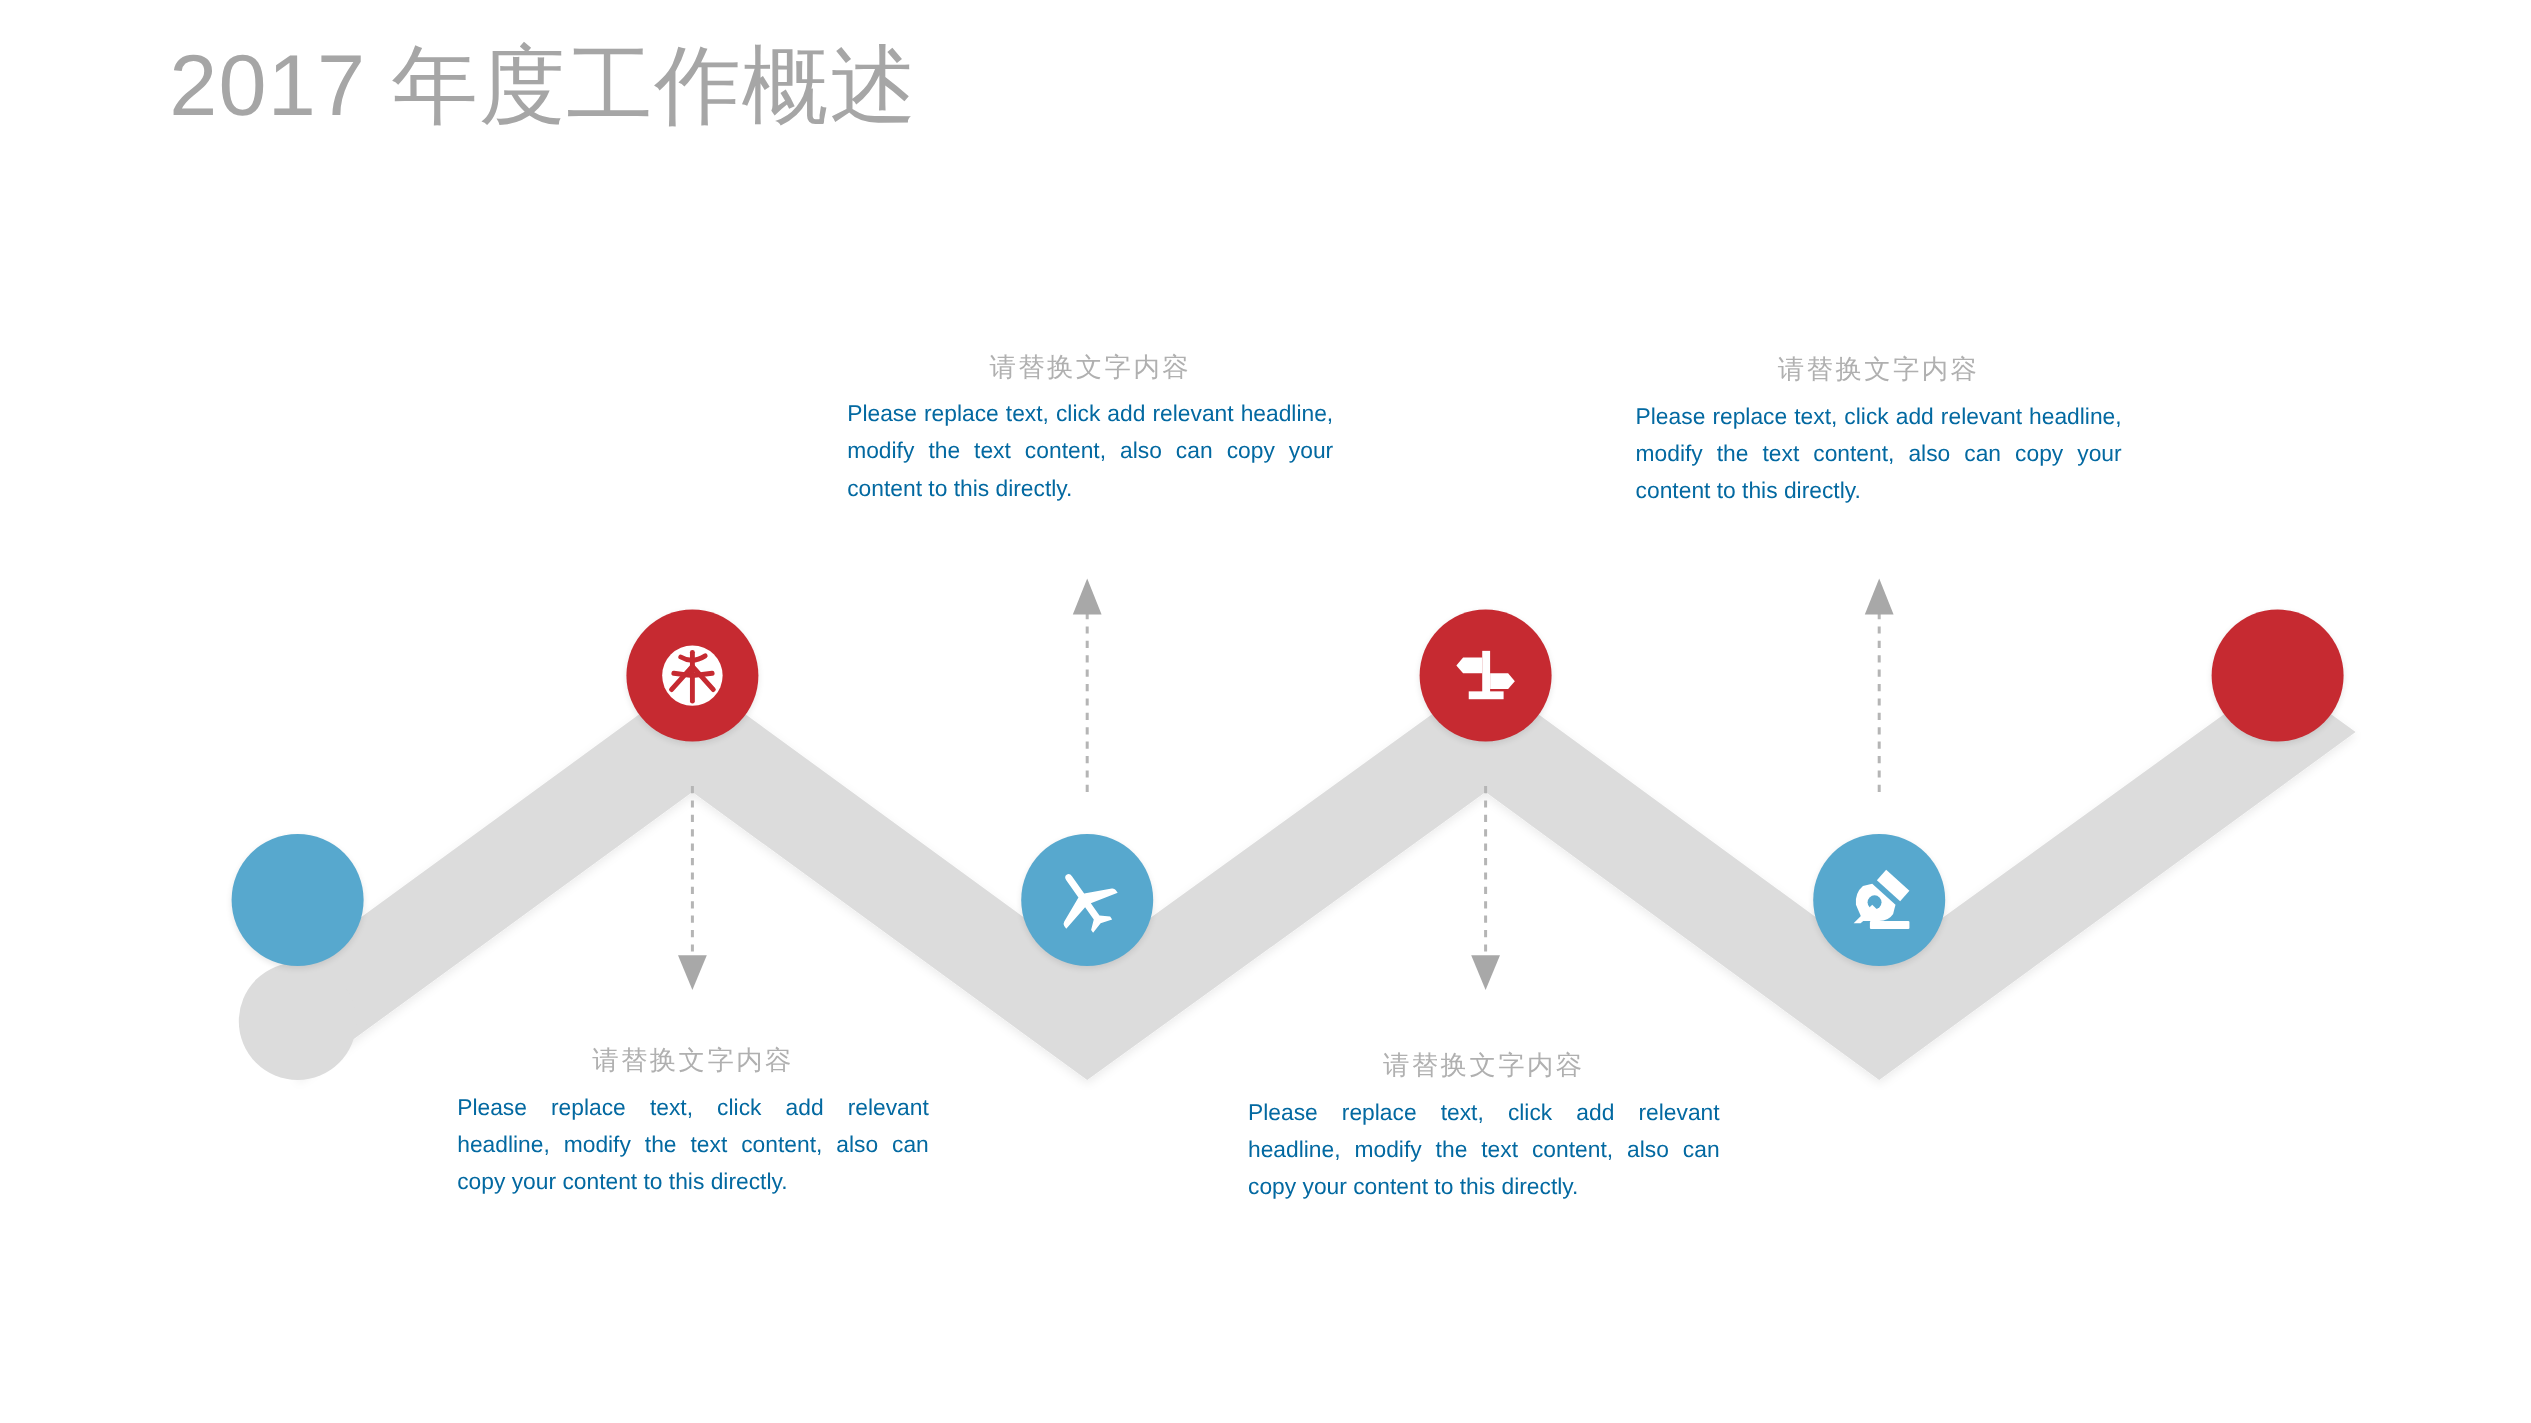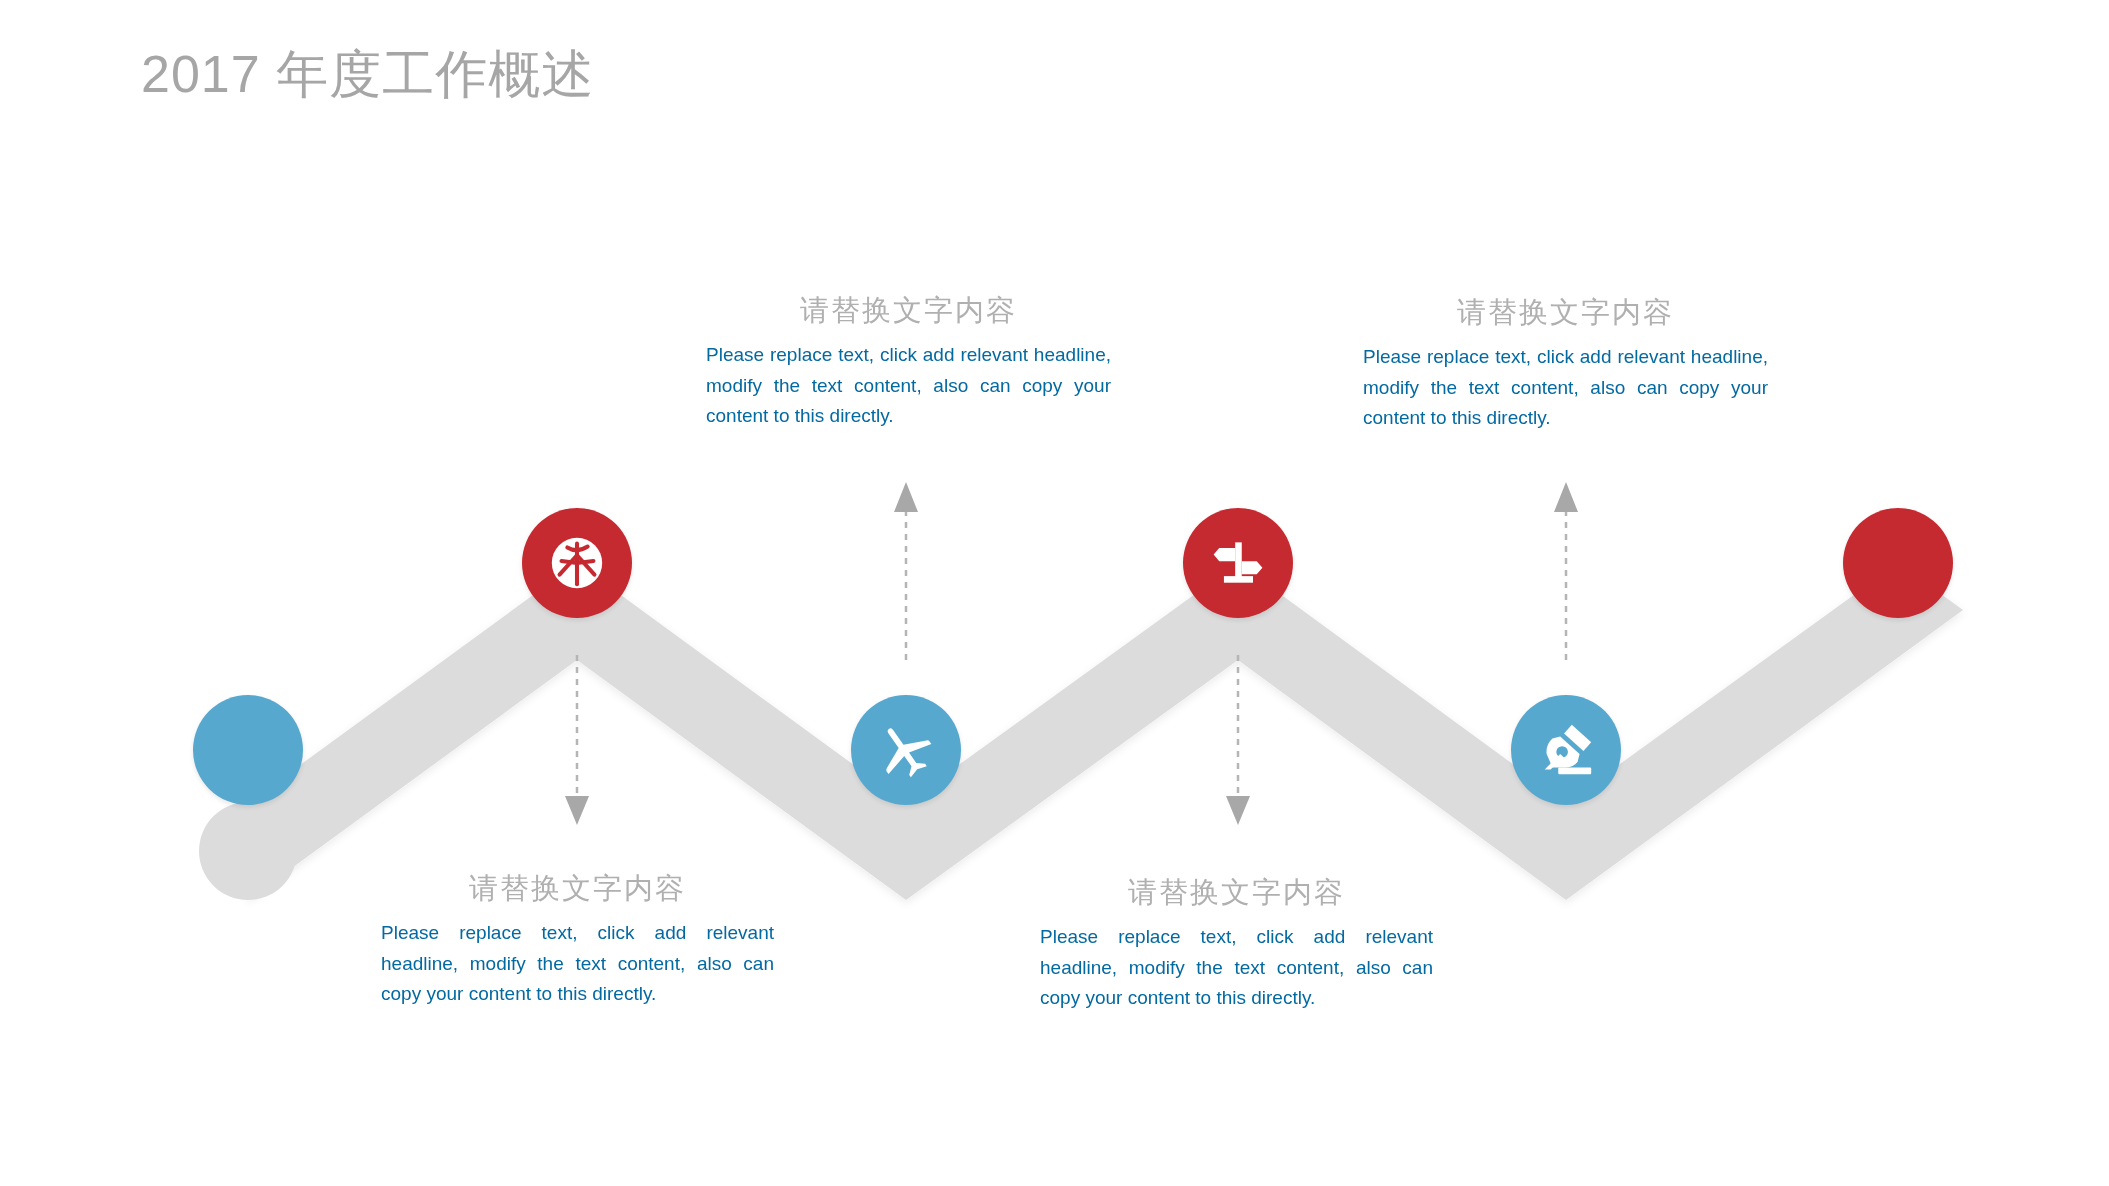--- a/index.html
+++ b/index.html
@@ -17,27 +17,26 @@
   }
 
   
   #header {
     position: absolute;
     left: 141px;
     top: 36px;
     width: 1200px;
   }
   #page-title {
-    font-size: 52px;
+    font-size: 72px;
     font-weight: 400;
     color: #a6a6a6;
     line-height: 1.0;
     letter-spacing: 1px;
     white-space: nowrap;
-    margin-top: 12px;
   }
   #page-subtitle {
     font-size: 27px;
     font-weight: 400;
     color: #b9b9b9;
     letter-spacing: 1.2px;
     margin-top: 22px;
     white-space: nowrap;
   }
 
@@ -70,21 +69,21 @@
   }
   .node.red  { background: #c62a31; }
   .node.blue { background: #57a8ce; }
   .node svg { display: block; }
 
   
   .text-block {
     position: absolute;
   }
   .tb-title {
-    font-size: 29px;
+    font-size: 22px;
     color: #b0b0b0;
     text-align: center;
     letter-spacing: 2px;
     line-height: 1.2;
     white-space: nowrap;
   }
   .tb-body {
     font-size: 19px;
     color: #0369a1;
     line-height: 1.62;

